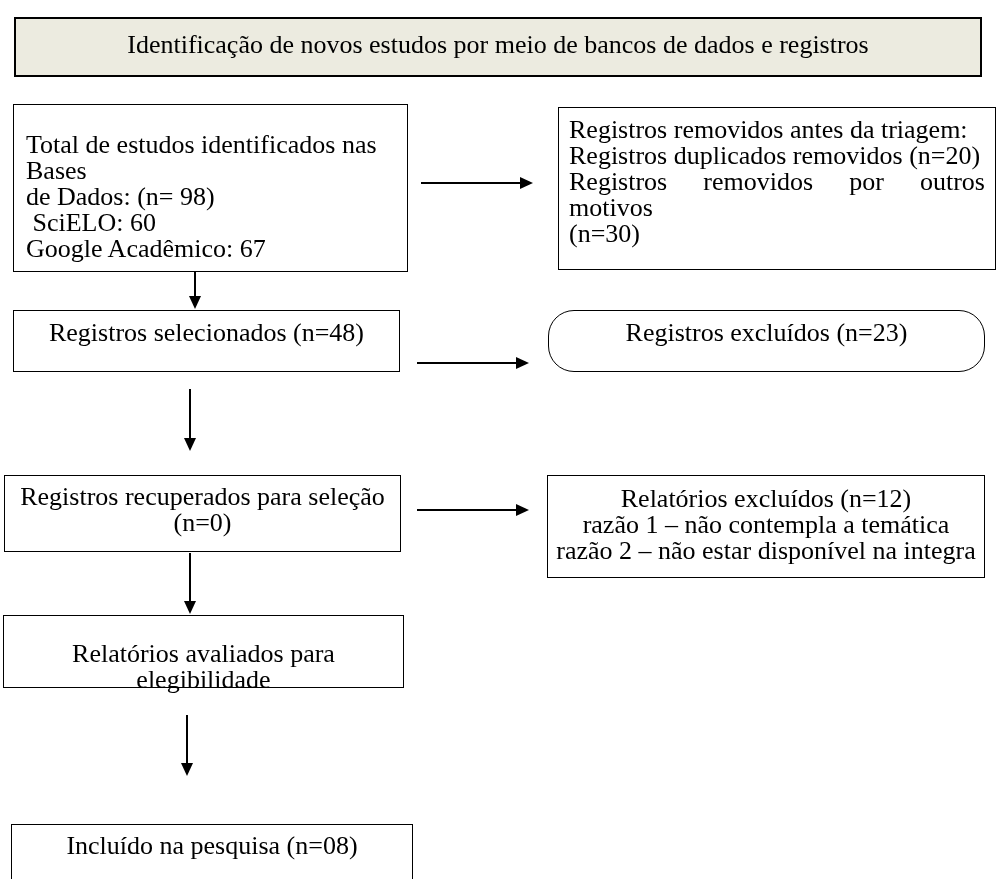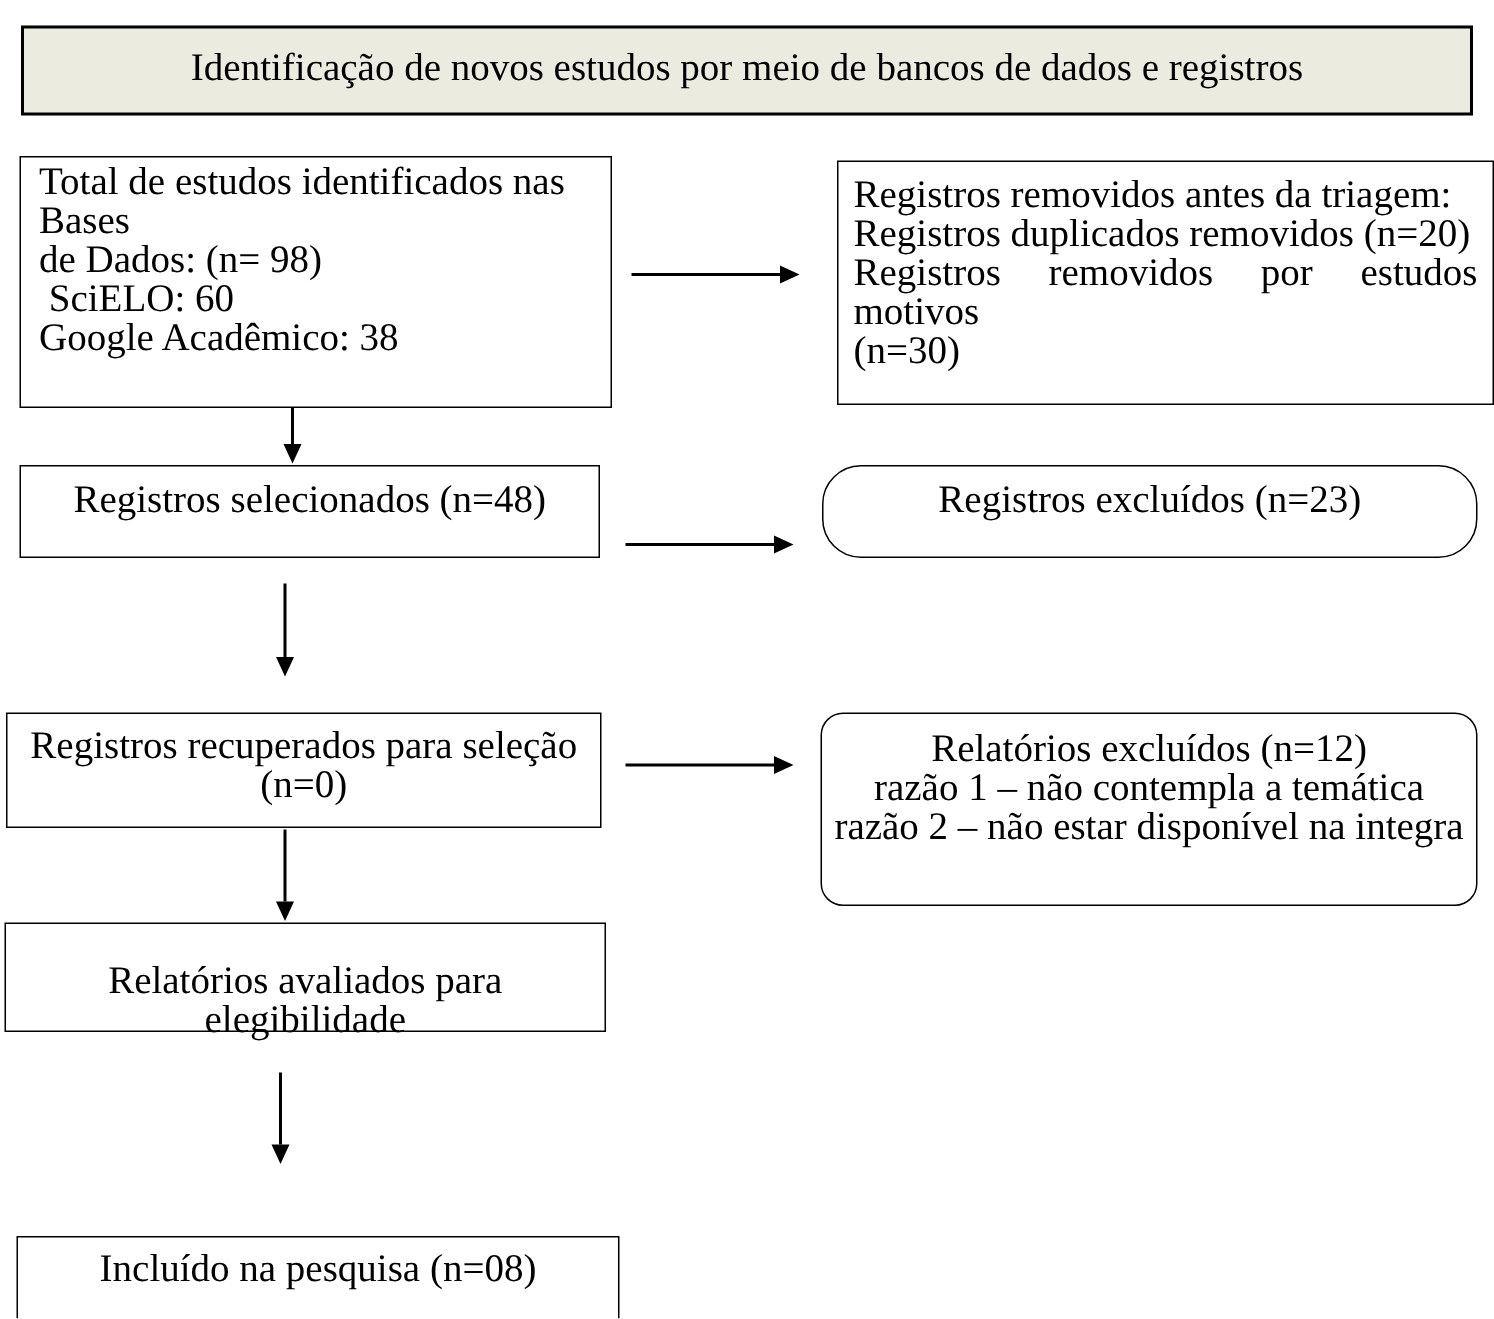--- a/index.html
+++ b/index.html
@@ -61,31 +61,31 @@
 </style>
 </head>
 <body>
 
 <div class="canvas">
 
   <div class="banner" style="left:14px;top:17px;width:968px;height:60px;padding-top:13px;">
     <div class="line">Identificação de novos estudos por meio de bancos de dados e registros</div>
   </div>
 
-  <div class="box t-left" style="left:13px;top:104px;width:395px;height:168px;padding:3px 12px;">
+  <div class="box t-left" style="left:13px;top:104px;width:395px;height:168px;padding:27px 12px;">
     <div class="line">Total de estudos identificados nas Bases</div>
     <div class="line">de Dados: (n= 98)</div>
     <div class="line"> SciELO: 60</div>
-    <div class="line">Google Acadêmico: 38</div>
+    <div class="line">Google Acadêmico: 67</div>
   </div>
 
   <div class="box t-left" style="left:547px;top:107px;width:438px;height:163px;padding:9px 10px;margin-left:11px;">
     <div class="line">Registros removidos antes da triagem:</div>
     <div class="line">Registros duplicados removidos (n=20)</div>
-    <div class="line justify-stretch">Registros removidos por estudos motivos</div>
+    <div class="line justify-stretch">Registros removidos por outros motivos</div>
     <div class="line">(n=30)</div>
   </div>
 
   <div class="arrow-right" style="left:421px;top:176px;width:112px;">
     <div class="shaft-h"></div>
     <div class="head-right"></div>
   </div>
 
   <div class="arrow-down" style="left:188px;top:272px;height:37px;">
     <div class="shaft-v"></div>
@@ -108,21 +108,21 @@
   <div class="arrow-down" style="left:183px;top:389px;height:62px;">
     <div class="shaft-v"></div>
     <div class="head-down"></div>
   </div>
 
   <div class="box t-center" style="left:4px;top:475px;width:397px;height:77px;padding-top:8px;">
     <div class="line">Registros recuperados para seleção</div>
     <div class="line">(n=0)</div>
   </div>
 
-  <div class="box t-center" style="left:547px;top:475px;width:438px;height:129px;padding-top:10px;border-radius:15px;">
+  <div class="box t-center" style="left:547px;top:475px;width:438px;height:103px;padding-top:10px;">
     <div class="line">Relatórios excluídos (n=12)</div>
     <div class="line">razão 1 – não contempla a temática</div>
     <div class="line">razão 2 – não estar disponível na integra</div>
   </div>
 
   <div class="arrow-right" style="left:417px;top:503px;width:112px;">
     <div class="shaft-h"></div>
     <div class="head-right"></div>
   </div>
 

